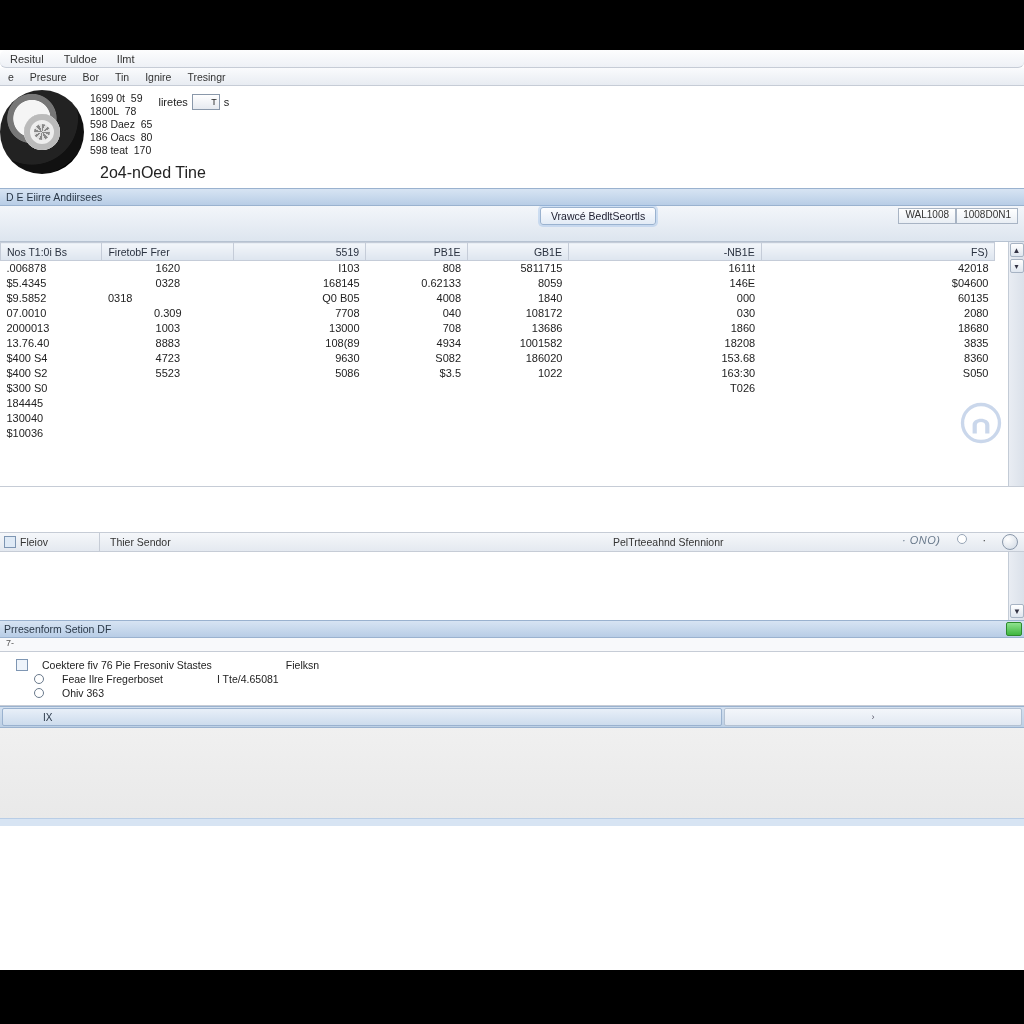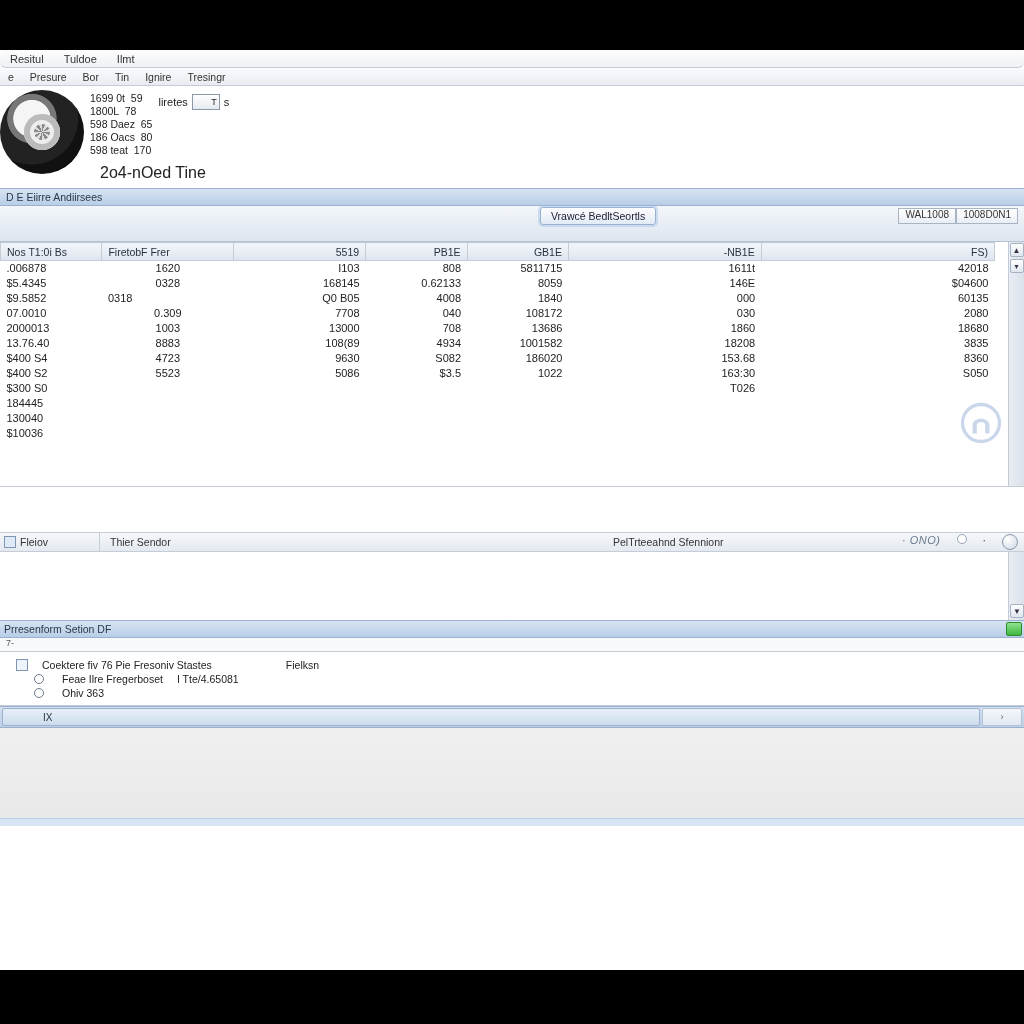--- a/index.html
+++ b/index.html
@@ -283,21 +283,21 @@
     width:10px;height:10px;border:1px solid #6a7a8c;border-radius:50%;background:#fff;flex-shrink:0;
     display:inline-block;margin-right:4px;
   }
   .options-area .col2{margin-left:60px;}
   .mini-status{
     height:22px;background:linear-gradient(to bottom,#d3e0ef,#bdd0e5);
     border-top:1px solid #9ab2cf;border-bottom:1px solid #9ab2cf;
     display:flex;align-items:center;position:relative;
   }
   .mini-status .box{
-    width:978px;height:18px;margin-left:2px;background:linear-gradient(to bottom,#e8eff8,#cddced);
+    width:720px;height:18px;margin-left:2px;background:linear-gradient(to bottom,#e8eff8,#cddced);
     border:1px solid #9ab2cf;border-radius:2px;display:flex;align-items:center;padding-left:40px;
     font-size:10px;color:#2a3848;
   }
   .mini-status .box2{
     flex:1;height:18px;margin:0 2px;background:linear-gradient(to bottom,#f3f6fa,#e2e9f2);
     border:1px solid #b4c2d3;border-radius:2px;display:flex;align-items:center;justify-content:center;
     font-size:9px;color:#556;
   }
   .footer-gap{height:90px;background:linear-gradient(to bottom,#f0f0f0,#e9e9e9);}
   .thin-blue{height:8px;background:#d7e4f3;border-top:1px solid #b8cde6;}
@@ -522,21 +522,21 @@
 
   <div class="options-area">
     <div class="row">
       <span style="width:12px;height:12px;border:1px solid #7e96b3;background:#eef4fb;display:inline-block"></span>
       <span>Coektere fiv 76 Pie Fresoniv Stastes</span>
       <span class="col2">Fielksn</span>
     </div>
     <div class="row" style="padding-left:18px">
       <span class="radio"></span>
       <span>Feae Ilre Fregerboset</span>
-      <span style="">I Tte/4.65081</span>
+      <span style="margin-left:40px">I Tte/4.65081</span>
     </div>
     <div class="row" style="padding-left:18px">
       <span class="radio"></span>
       <span>Ohiv 363</span>
     </div>
   </div>
 
   <div class="mini-status">
     <div class="box">
       <span>IX</span>

